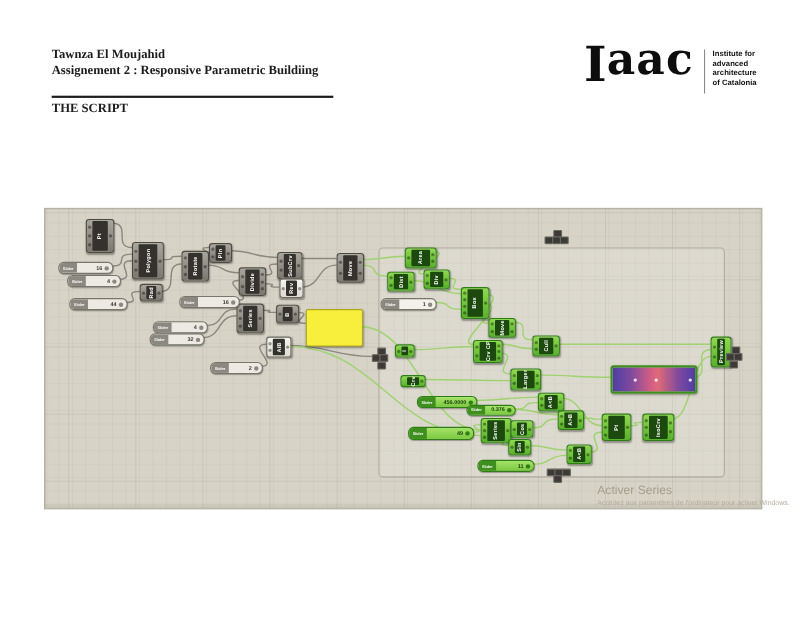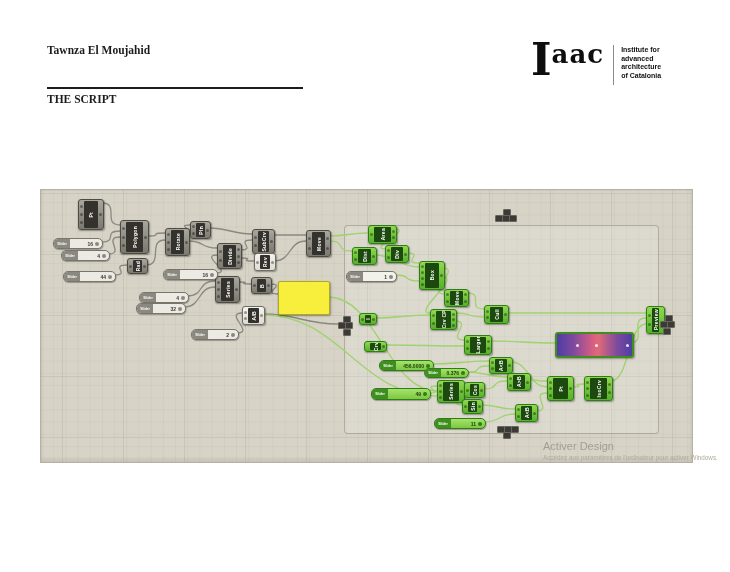--- a/index.html
+++ b/index.html
@@ -7,21 +7,21 @@
          font-family:"Liberation Serif",serif;}
   
   .hdr{position:absolute;left:47px;top:44px;color:#1c1c1c;}
   .hdr .line{font-size:11.5px;font-weight:600;line-height:13.5px;white-space:nowrap;}
   .hdr-rule{position:absolute;left:47px;top:87px;width:256px;height:2px;background:#1c1c1c;}
   .hdr-section{position:absolute;left:47px;top:93px;font-size:11.5px;font-weight:bold;color:#1c1c1c;}
   
   .logo{position:absolute;left:531px;top:43px;display:flex;align-items:flex-start;color:#0d0d0d;}
   .logo-word{display:flex;align-items:flex-start;font-weight:bold;font-family:"DejaVu Serif",serif;}
   .logo-i{font-size:44px;line-height:34px;}
-  .logo-rest{font-size:26px;line-height:22px;letter-spacing:1px;}
+  .logo-rest{font-size:40px;line-height:22px;letter-spacing:1px;}
   .logo-div{width:1px;height:40px;background:#8a8a8a;margin:2px 7px 0 9px;}
   .logo-tag{font-family:"Liberation Sans",sans-serif;font-size:7px;font-weight:bold;
             line-height:8.6px;margin-top:3px;color:#111;}
   
   .gh-canvas{position:absolute;left:40px;top:189px;width:651px;height:272px;
     background-color:#d7d3c6;
     background-image:
       linear-gradient(rgba(110,105,90,.13) 1px, transparent 1px),
       linear-gradient(90deg, rgba(110,105,90,.13) 1px, transparent 1px),
       linear-gradient(rgba(110,105,90,.06) 1px, transparent 1px),
@@ -81,20 +81,21 @@
   .wm2{position:absolute;left:543px;top:454px;font-family:"Liberation Sans",sans-serif;
     font-size:6.3px;color:#b2ab9c;white-space:nowrap;}
 </style>
 </head>
 <body>
 
 <div class="stage">
 
   <div class="hdr">
     <div class="line">Tawnza El Moujahid</div>
+    <div class="line">Assignement 2 : Responsive Parametric Buildiing</div>
   </div>
   <div class="hdr-rule"></div>
   <div class="hdr-section">THE SCRIPT</div>
 
   <div class="logo">
     <div class="logo-word">
       <span class="logo-i">I</span>
       <span class="logo-rest">aac</span>
     </div>
     <div class="logo-div"></div>
@@ -619,15 +620,15 @@
       <div class="tiny-sq" style="left: 665px; top: 315px;"></div>
       <div class="tiny-sq" style="left: 660px; top: 321px;"></div>
       <div class="tiny-sq" style="left: 667px; top: 321px;"></div>
       <div class="tiny-sq" style="left: 663px; top: 328px;"></div>
       <div class="tiny-sq" style="left: 497px; top: 426px;"></div>
       <div class="tiny-sq" style="left: 504px; top: 426px;"></div>
       <div class="tiny-sq" style="left: 511px; top: 426px;"></div>
       <div class="tiny-sq" style="left: 503px; top: 432px;"></div>
     </div>
 
-  <div class="wm1">Activer Design</div>
+  <div class="wm1">Activer Series</div>
   <div class="wm2">Accédez aux paramètres de l'ordinateur pour activer Windows.</div>
 </div>
 
 </body></html>

